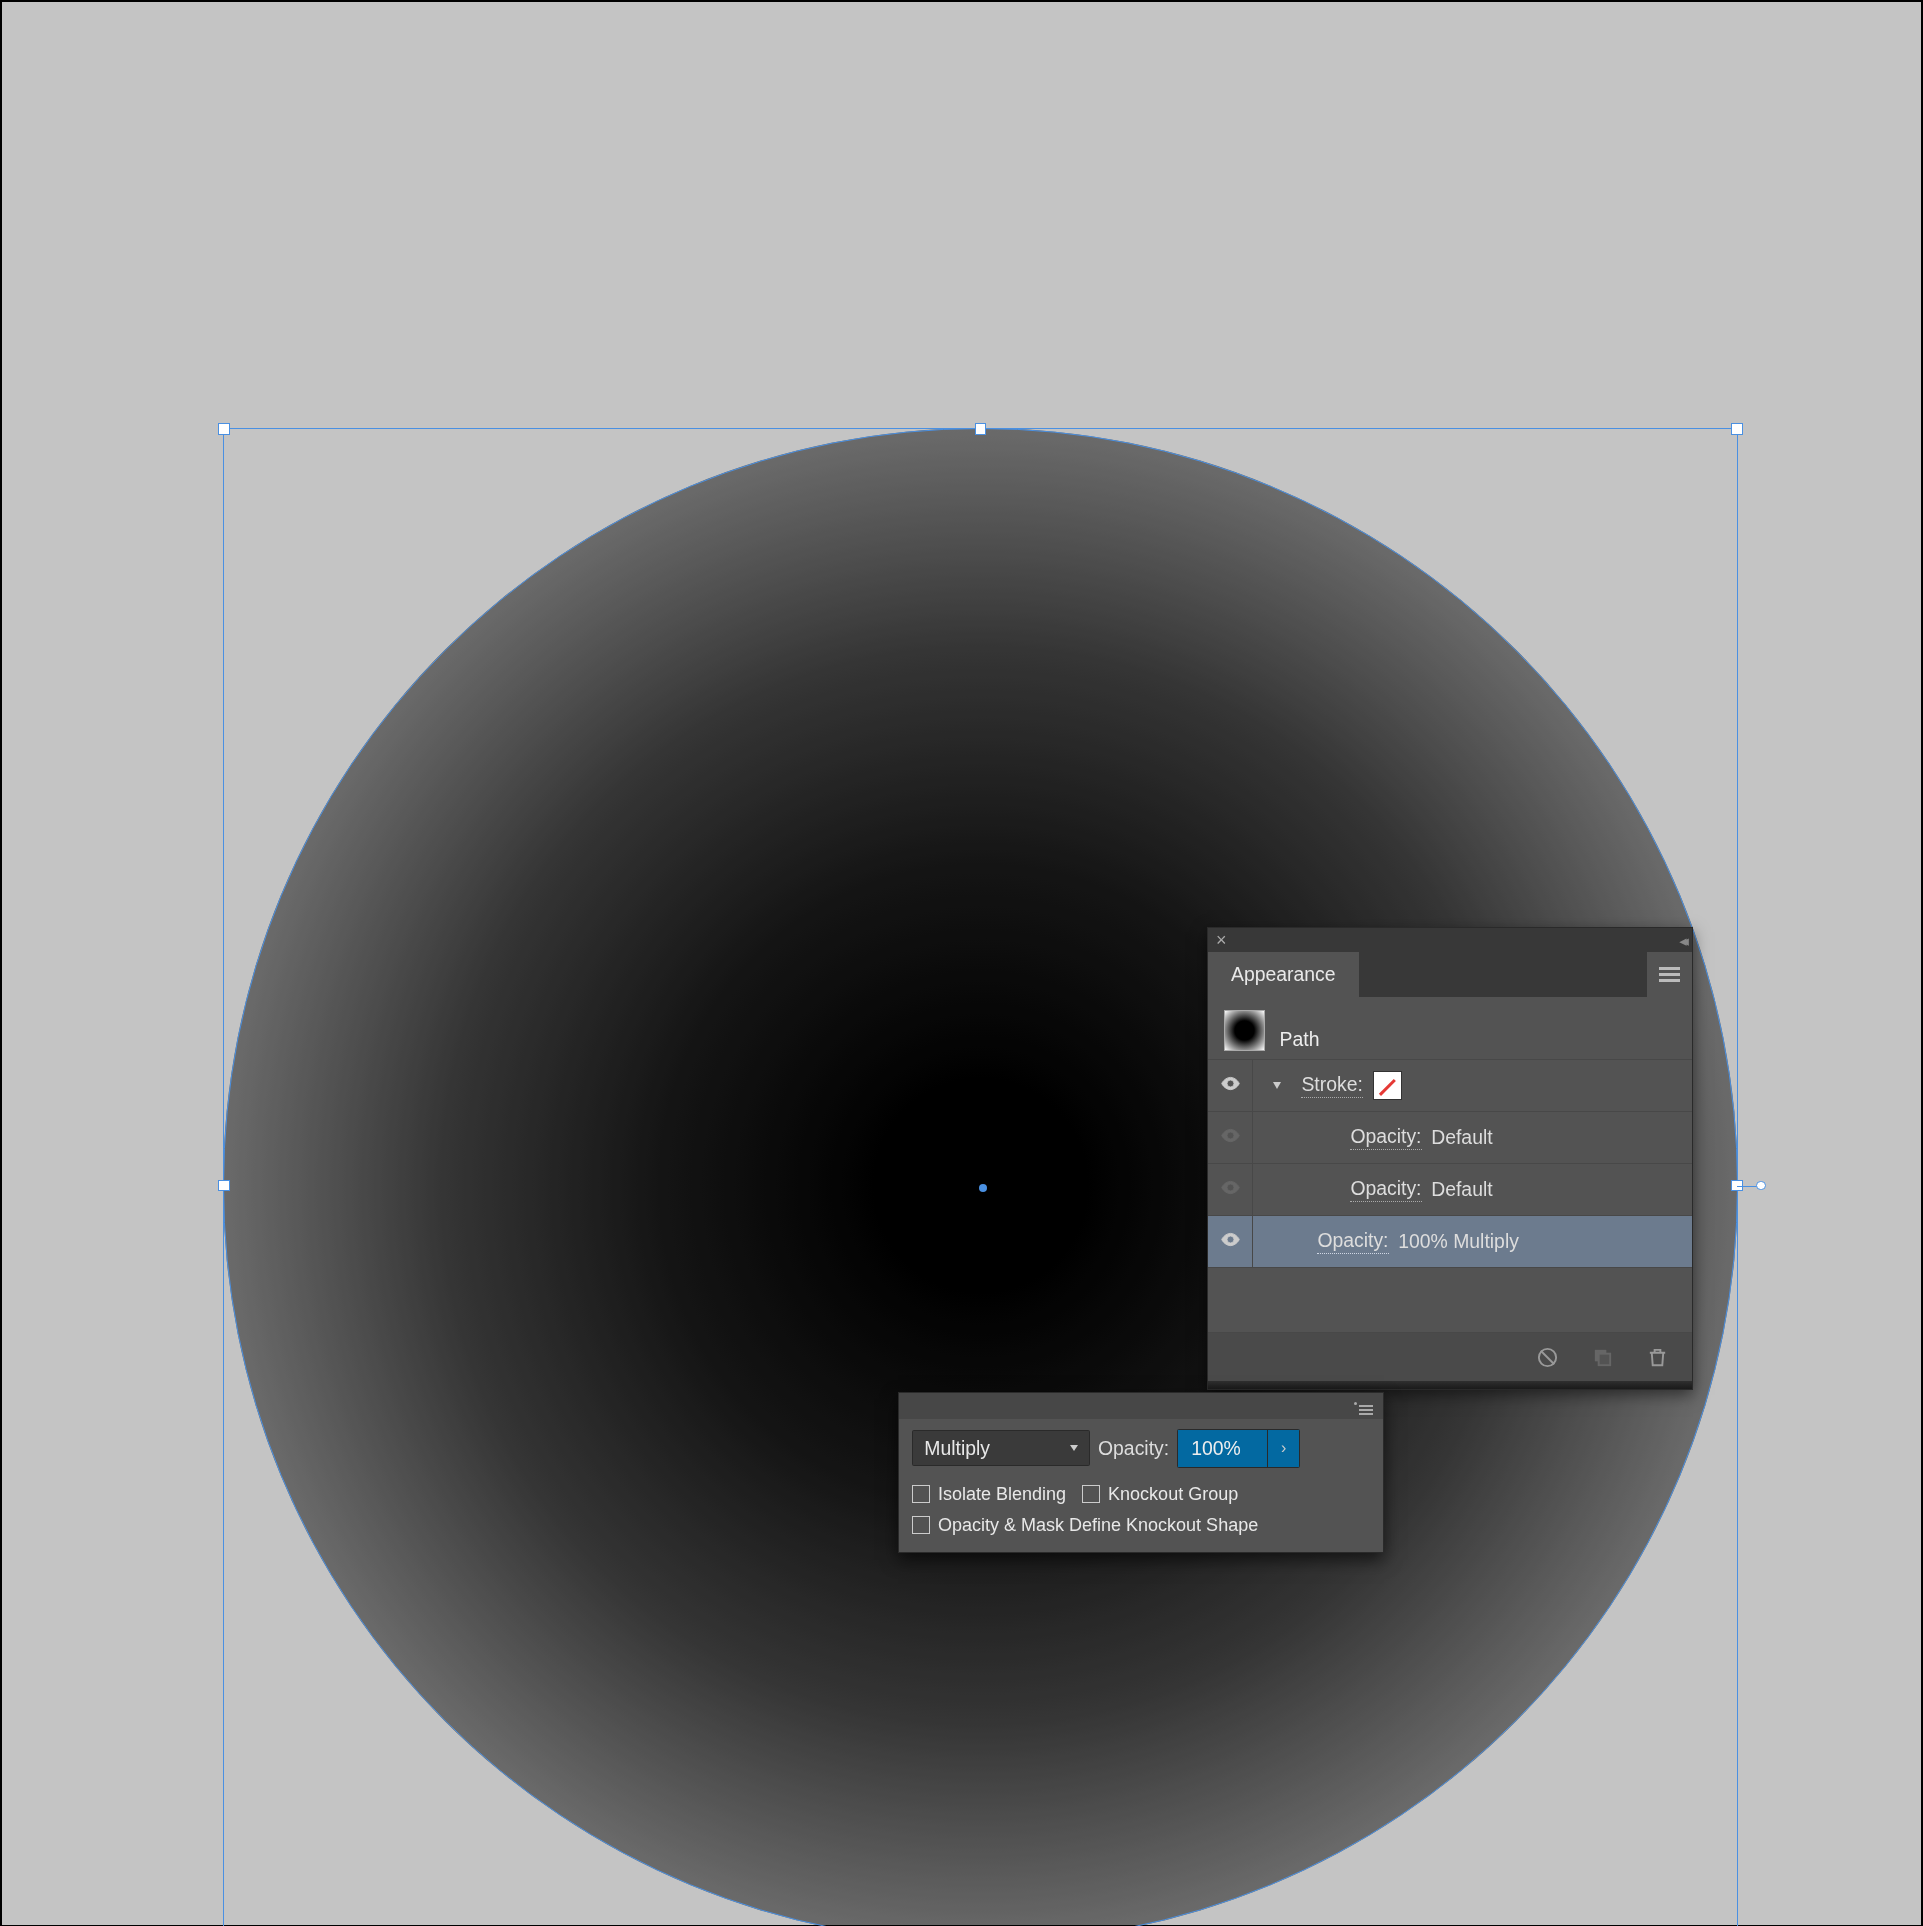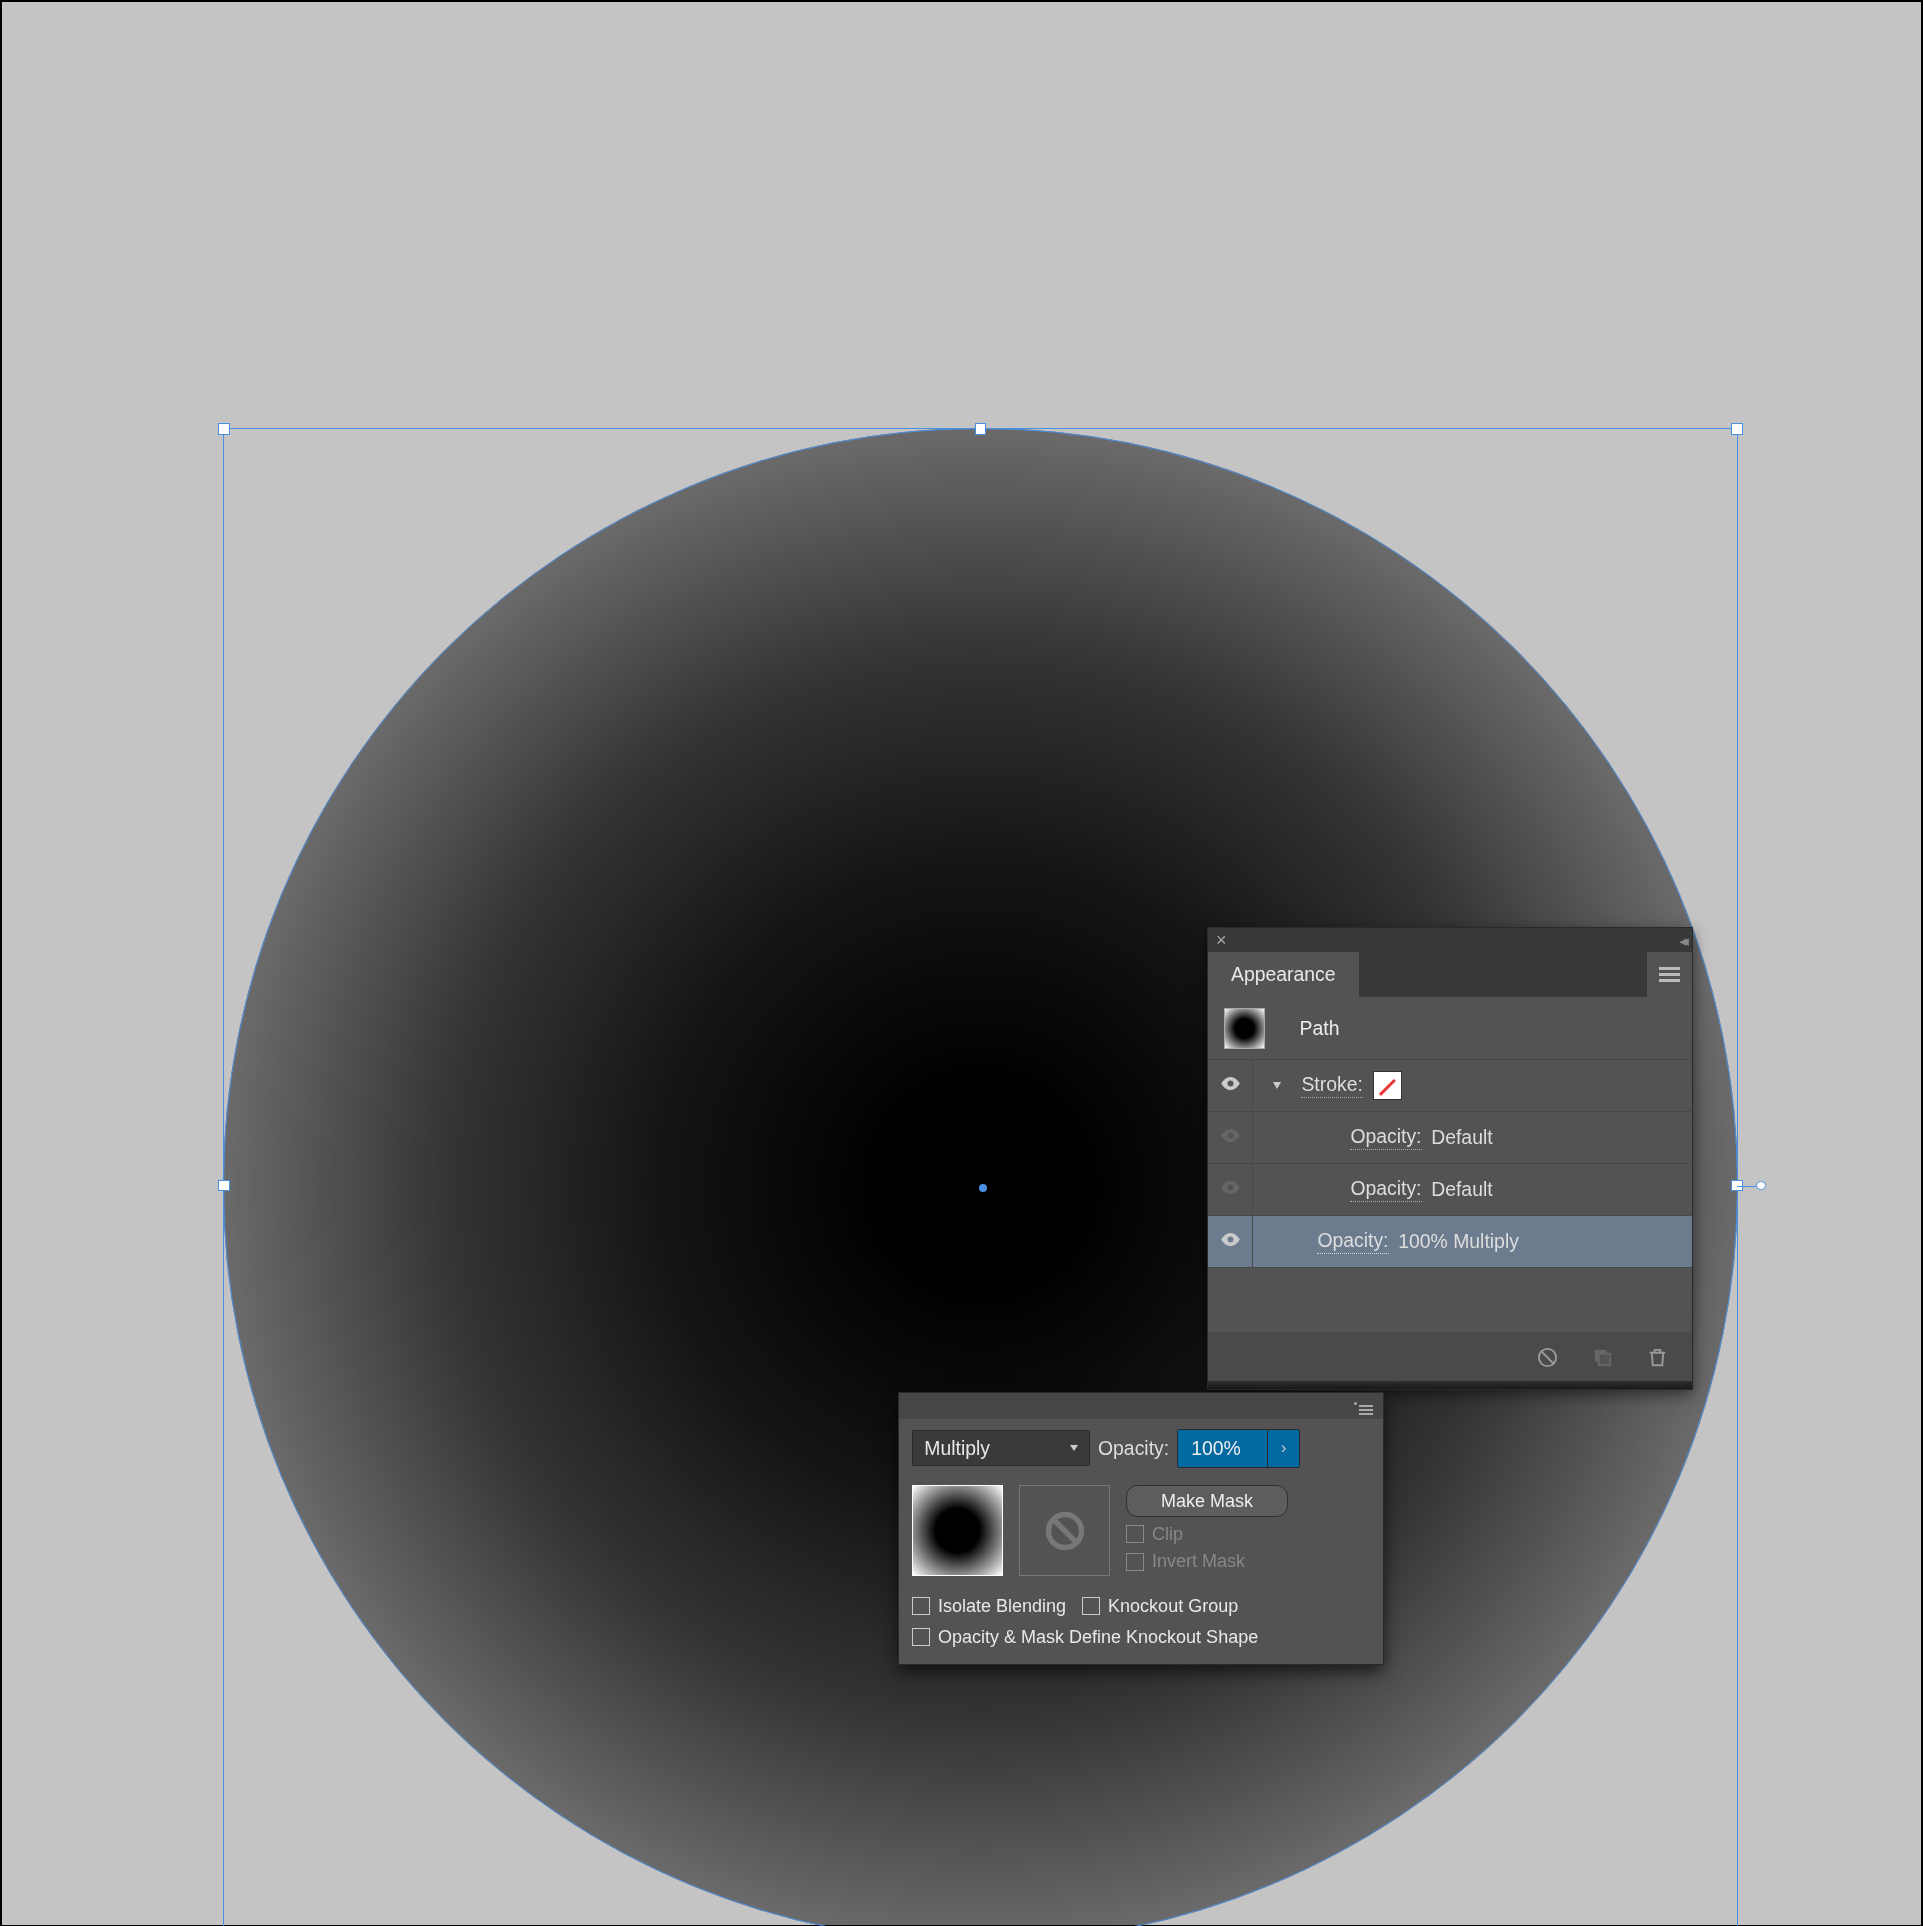--- a/index.html
+++ b/index.html
@@ -229,24 +229,23 @@
   .thumb-big {
     width: 41px;
     height: 41px;
     border: 1.6px solid #aaa;
     background: radial-gradient(circle, #000 0%, #000 35%, #fff 100%);
     margin: 0 14.6px 0 8px;
   }
 
   .ap-path-row {
     display: flex;
-    align-items: center;
+    align-items: flex-end;
     height: 62px;
     padding: 8px 13px 8px 8px;
-    gap: 20px;
   }
   .ap-path-row .label {
     font-size: 19.4px;
     color: #eee;
   }
 
   .ap-spacer { height: 65px; border-top: 0.8px solid #484848; }
 
   .ap-footer {
     height: 49px;
@@ -566,42 +565,20 @@
       <span>Multiply</span>
       <div class="chev"></div>
     </div>
     <span class="tp-opacity-label">Opacity:</span>
     <div class="tp-opacity-field">
       <div class="val">100%</div>
       <div class="arrow">›</div>
     </div>
   </div>
 
-  <div class="tp-row2">
-    <div class="tp-thumb"></div>
-    <div class="tp-mask-thumb">
-      <svg viewBox="0 0 40 40" width="44" height="44" fill="none" stroke="currentColor">
-          <circle cx="20" cy="20" r="15"></circle>
-          <line x1="9" y1="9" x2="31" y2="31" stroke-width="5"></line>
-        </svg>
-    </div>
-    <div class="tp-right-col">
-      <div class="tp-btn">
-        <span>Make Mask</span>
-      </div>
-      <div class="tp-check-row">
-        <div class="checkbox"></div>
-        <span>Clip</span>
-      </div>
-      <div class="tp-check-row">
-        <div class="checkbox"></div>
-        <span>Invert Mask</span>
-      </div>
-    </div>
-  </div>
 
   <div class="tp-bottom">
     <div class="tp-inline-checks">
       <div class="tp-check-row enabled">
         <div class="checkbox enabled"></div>
         <span>Isolate Blending</span>
       </div>
       <div class="tp-check-row enabled">
         <div class="checkbox enabled"></div>
         <span>Knockout Group</span>

